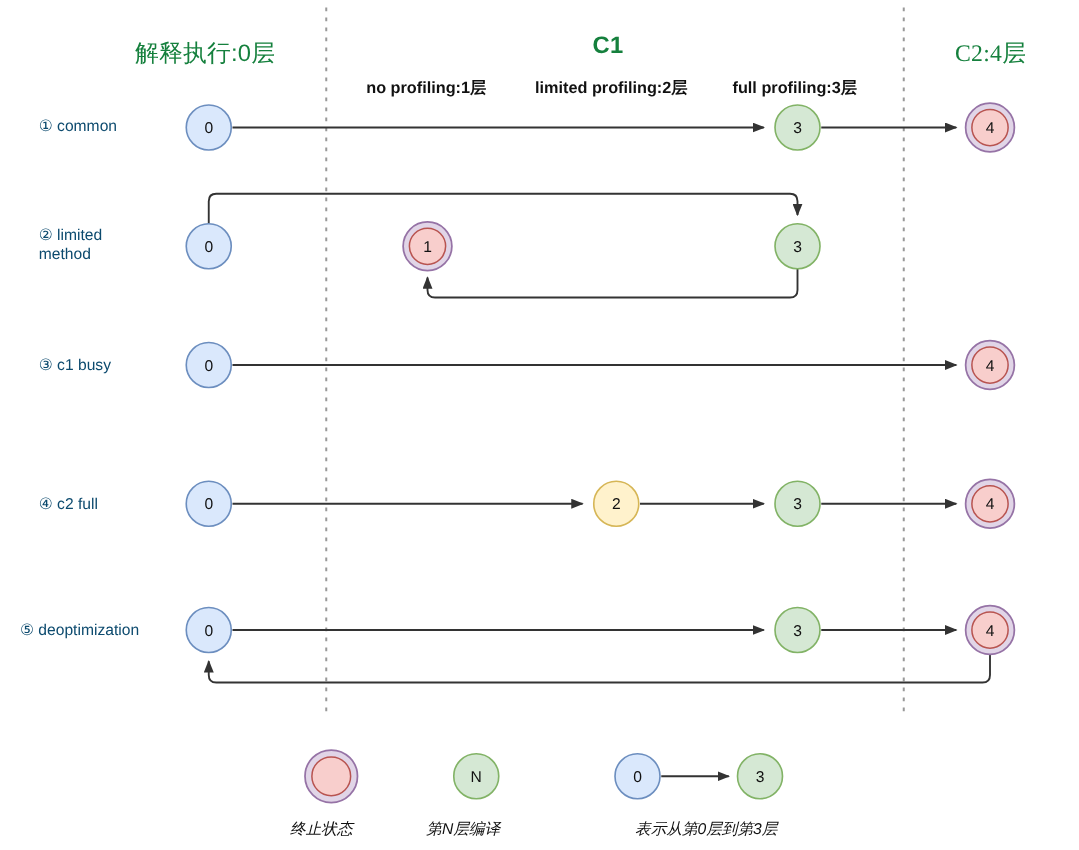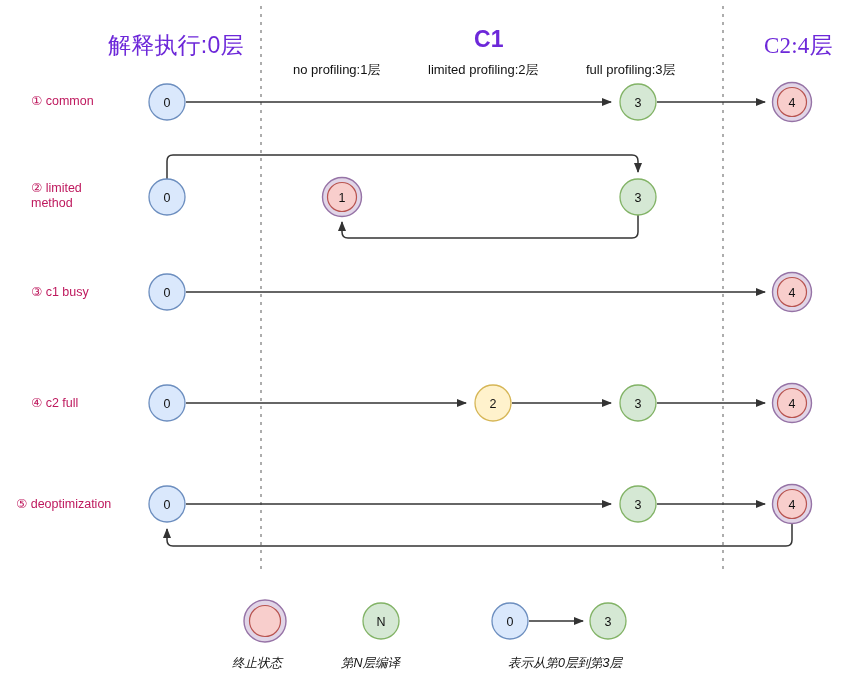--- a/index.html
+++ b/index.html
@@ -22,35 +22,36 @@
   }
   svg.layer {
     position: absolute;
     left: 0;
     top: 0;
     width: 863px;
     height: 680px;
   }
   .hdr-major {
     position: absolute;
-    font-size: 23px;
-    color: #6d28d9;
+    font-size: 19px;
+    color: #15803d;
     white-space: nowrap;
     letter-spacing: 0.2px;
   }
   .hdr-minor {
     position: absolute;
     font-size: 13px;
     color: #111;
     white-space: nowrap;
+    font-weight: bold;
   }
   .row-label {
     position: absolute;
     font-size: 12.5px;
-    color: #be185d;
+    color: #0c4a6e;
     white-space: pre-line;
     line-height: 15px;
   }
   .legend-label {
     position: absolute;
     font-size: 12.5px;
     color: #111;
     white-space: nowrap;
     font-style: italic;
   }

